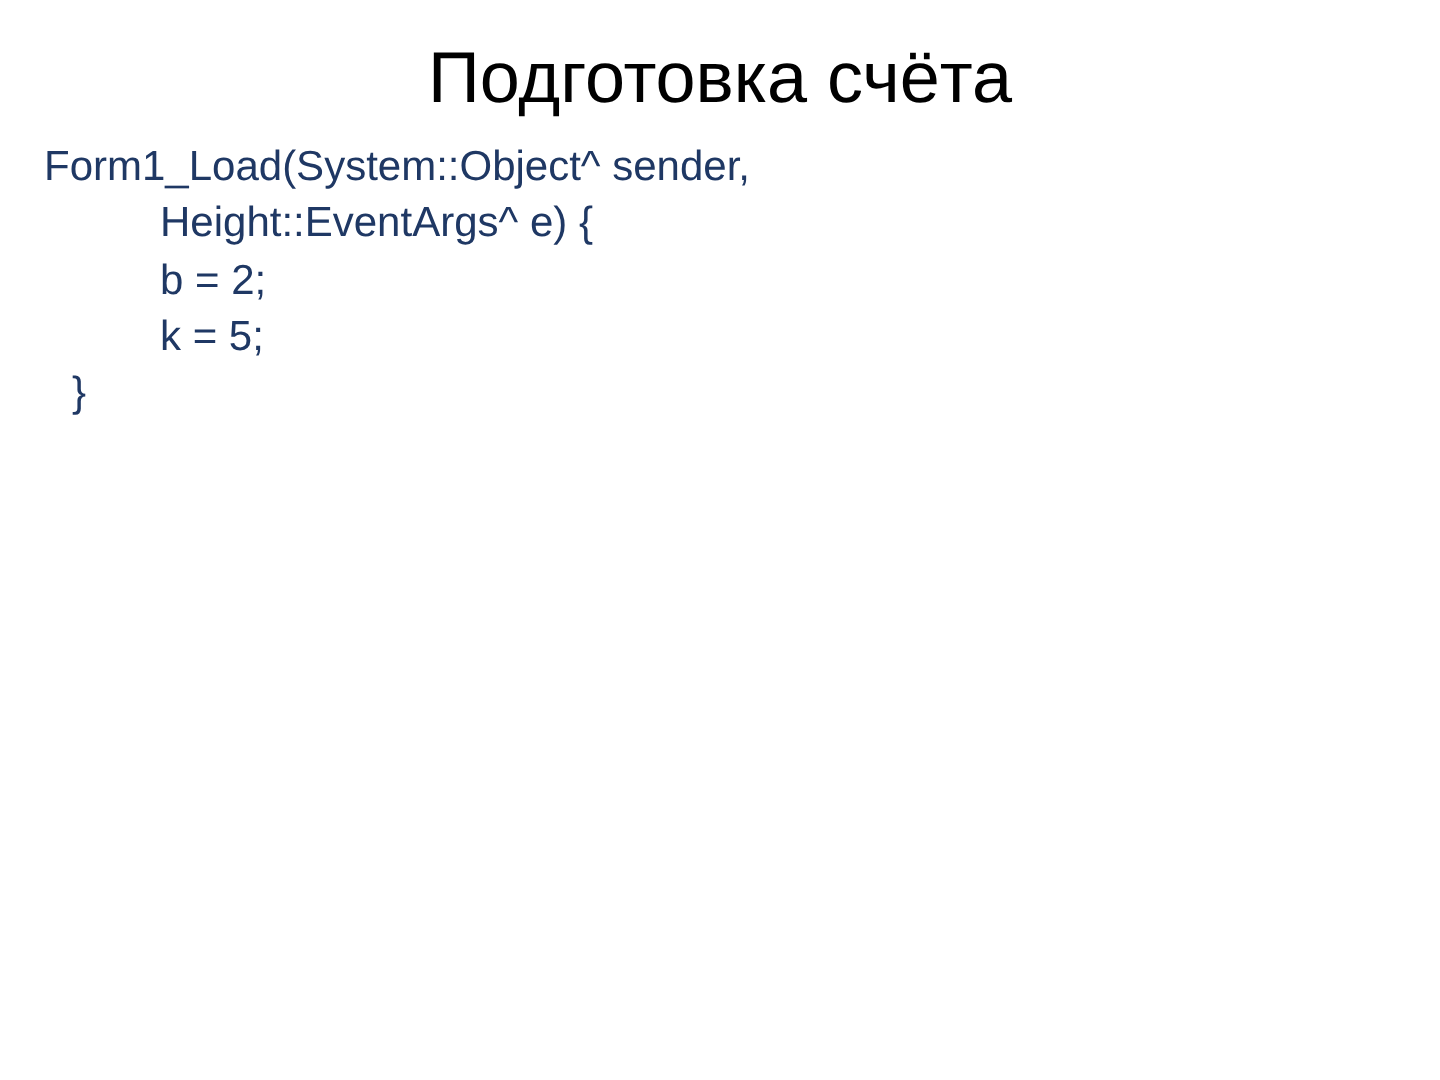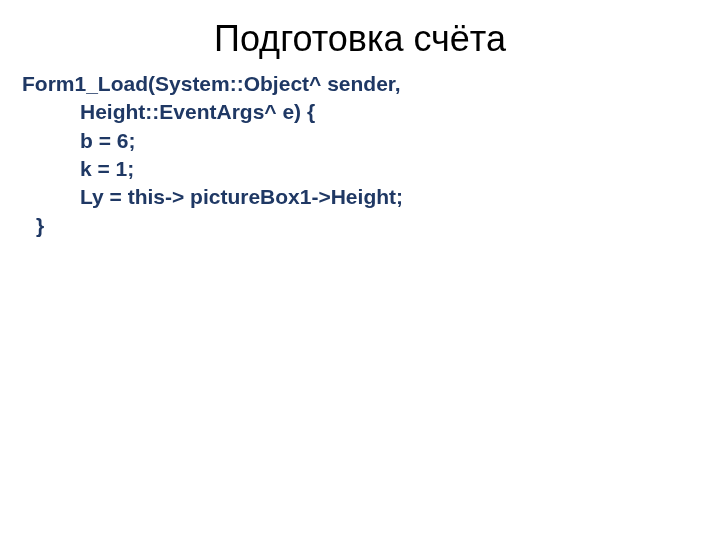--- a/index.html
+++ b/index.html
@@ -23,31 +23,30 @@
     color: #000000;
     padding-top: 18px;
     padding-bottom: 10px;
     font-weight: normal;
   }
   .code-block {
     padding-left: 22px;
     font-size: 21px;
     line-height: 1.35;
     color: #1f3864;
-    font-weight: bold;
+    font-weight: normal;
   }
   .indent1 { padding-left: 58px; }
   .indent0 { padding-left: 14px; }
 </style>
 </head>
 <body>
 
 <div class="slide">
   <div class="title">Подготовка счёта</div>
   <div class="code-block">
     <div>Form1_Load(System::Object^  sender,</div>
     <div class="indent1">Height::EventArgs^  e) {</div>
-    <div class="indent1">b = 6;</div>
-    <div class="indent1">k = 1;</div>
-    <div class="indent1">Ly = this-&gt; pictureBox1-&gt;Height;</div>
+    <div class="indent1">b = 2;</div>
+    <div class="indent1">k = 5;</div>
     <div class="indent0">}</div>
   </div>
 </div>
 
 </body></html>

